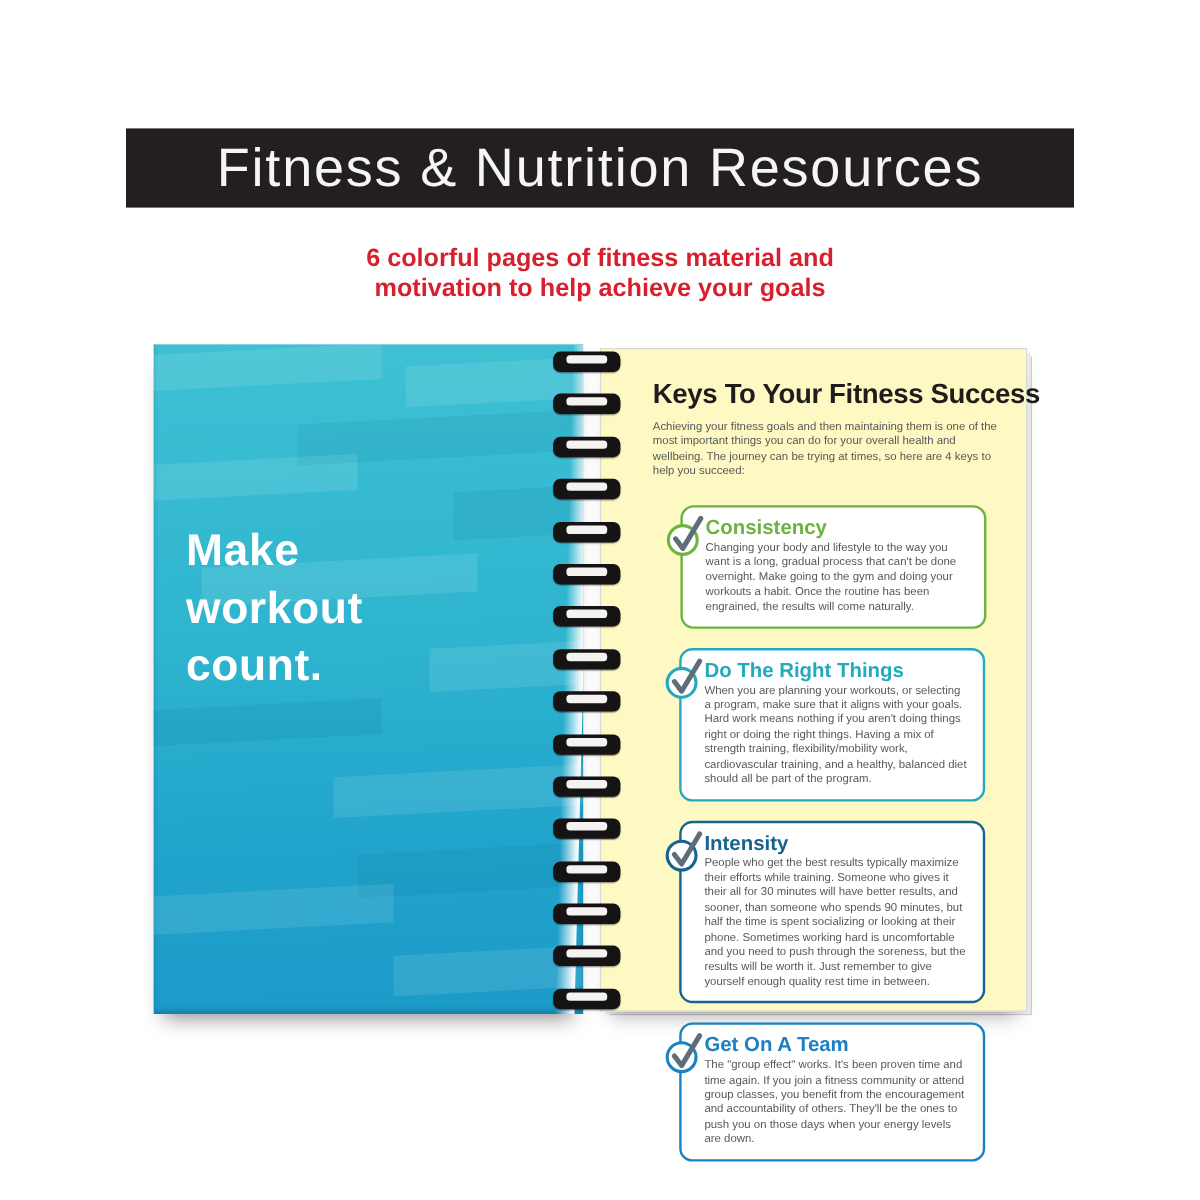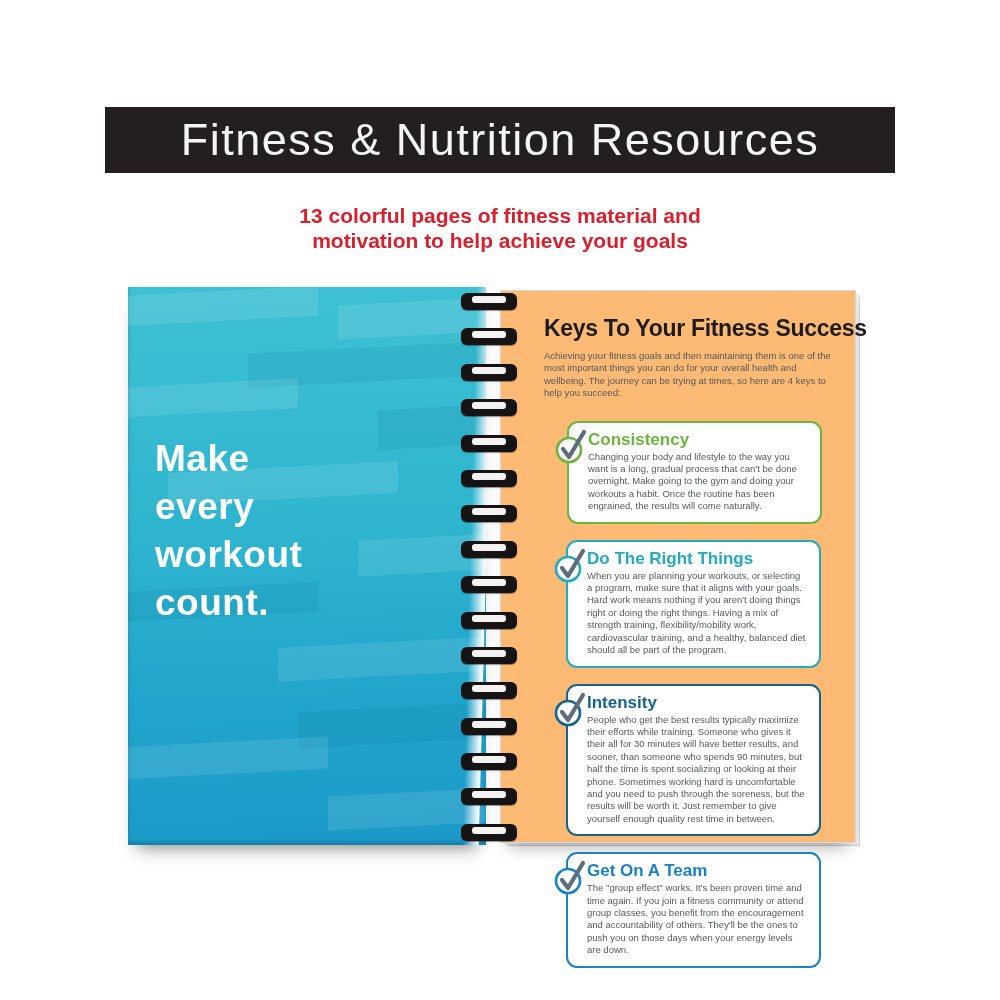--- a/index.html
+++ b/index.html
@@ -29,21 +29,21 @@
 
   .motto{position:absolute;left:27px;top:148px;color:#ffffff;font-weight:bold;font-size:37px;line-height:48px;letter-spacing:0.5px;}
   .motto div{white-space:nowrap;}
 
   
   .binding{position:absolute;left:461px;top:293px;width:56px;height:548px;display:flex;flex-direction:column;justify-content:space-between;}
   .coil{position:relative;width:56px;height:17px;background:#161314;border-radius:6px;box-shadow:0 1px 1px rgba(0,0,0,0.4);}
   .coil::after{content:"";position:absolute;left:11px;right:11px;top:3px;height:7px;background:#f4f3f1;border-radius:3px;}
 
   
-  .right-page{position:absolute;left:500px;top:290px;width:356px;height:553px;background:#fdba74;
+  .right-page{position:absolute;left:500px;top:290px;width:356px;height:553px;background:#fef9c3;
     border:1px solid #d9d9d9;
     box-shadow:0 12px 16px -9px rgba(0,0,0,0.35), 4px 3px 0 -1px #ececec, 6px 5px 0 -2px #cfcfcf;
     box-sizing:border-box;padding:24px 26px 0 43px;}
   .rp-heading{margin:0;font-size:23px;font-weight:bold;color:#1e1c1d;letter-spacing:-0.3px;white-space:nowrap;}
   .rp-intro{margin:8px 0 0 0;font-size:9.5px;line-height:12.4px;color:#55585a;width:292px;}
 
   .key-box{position:relative;margin:16px 0 0 22px;width:255px;box-sizing:border-box;
     border:2px solid var(--accent,#999);border-radius:11px;padding:7px 12px 9px 19px;background:#ffffff;}
   .key-box .box-title{color:var(--accent,#333);font-size:17px;font-weight:bold;line-height:19px;margin:0 0 2px 0;white-space:nowrap;}
   .key-box .box-body{font-size:9.5px;line-height:12.4px;color:#55585a;margin:0;}
@@ -55,21 +55,21 @@
 </head>
 <body>
 
 <div class="stage">
 
   <div class="banner">
     <h1>Fitness &amp; Nutrition Resources</h1>
   </div>
 
   <div class="subtitle">
-    <div>13 colorful pages of fitness material and</div>
+    <div>6 colorful pages of fitness material and</div>
     <div>motivation to help achieve your goals</div>
   </div>
 
   <div class="notebook">
 
     <div class="left-page">
       <div class="stripe s-light" style="left:-10px;top:4px;width:200px;height:30px;"></div>
       <div class="stripe s-light" style="left:210px;top:14px;width:170px;height:34px;"></div>
       <div class="stripe s-dark" style="left:120px;top:60px;width:260px;height:34px;"></div>
       <div class="stripe s-light" style="left:-10px;top:96px;width:180px;height:30px;"></div>
@@ -77,21 +77,20 @@
       <div class="stripe s-light" style="left:40px;top:180px;width:230px;height:32px;"></div>
       <div class="stripe s-light" style="left:230px;top:250px;width:140px;height:36px;"></div>
       <div class="stripe s-dark" style="left:-10px;top:300px;width:200px;height:30px;"></div>
       <div class="stripe s-light" style="left:150px;top:355px;width:220px;height:34px;"></div>
       <div class="stripe s-dark" style="left:170px;top:420px;width:200px;height:36px;"></div>
       <div class="stripe s-light" style="left:-10px;top:455px;width:210px;height:32px;"></div>
       <div class="stripe s-light" style="left:200px;top:505px;width:170px;height:34px;"></div>
       <div class="curl"></div>
       <div class="motto">
         <div>Make</div>
-        <div>every</div>
         <div>workout</div>
         <div>count.</div>
       </div>
     </div>
 
     <div class="right-page">
       <h2 class="rp-heading">Keys To Your Fitness Success</h2>
       <p class="rp-intro">Achieving your fitness goals and then maintaining them is one of the most important things you can do for your overall health and wellbeing. The journey can be trying at times, so here are 4 keys to help you succeed:</p>
 
       <div class="key-box box-consistency" style="--accent: #6cb33f;">

